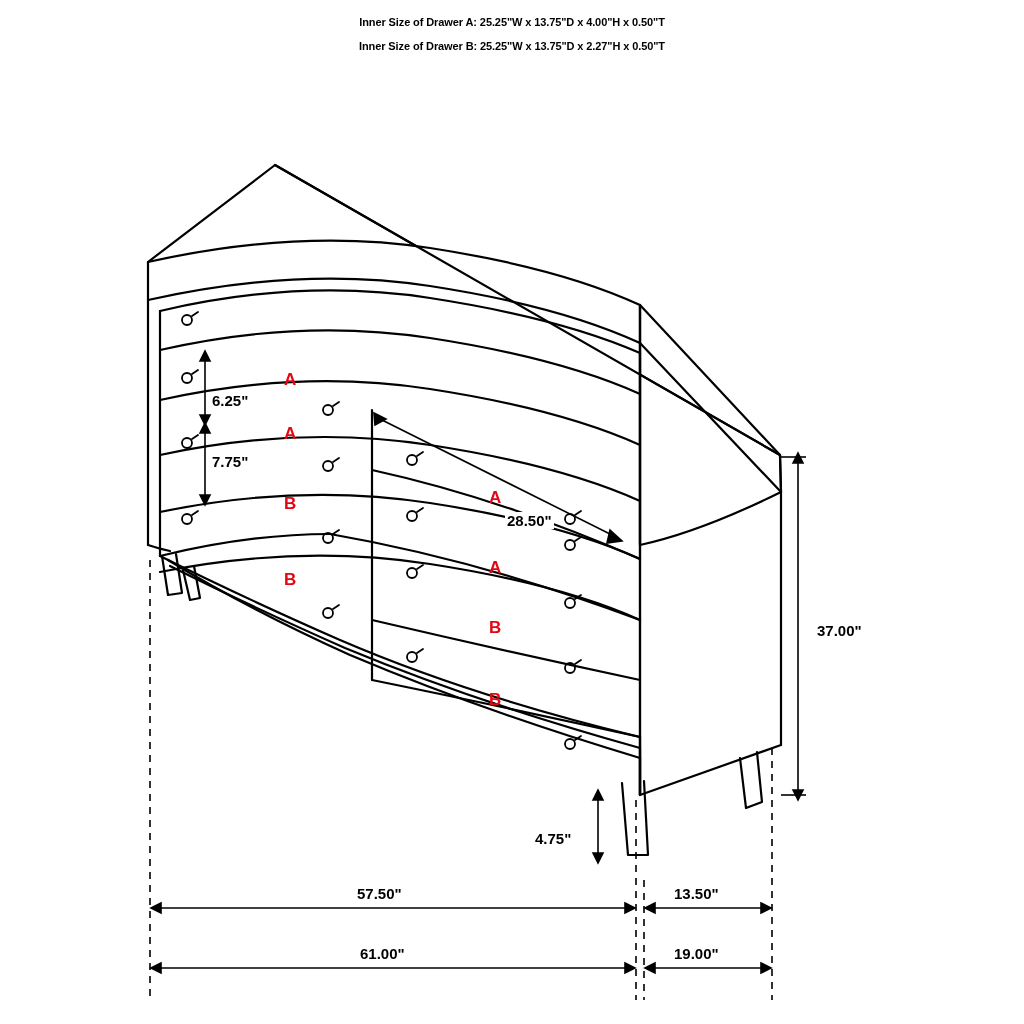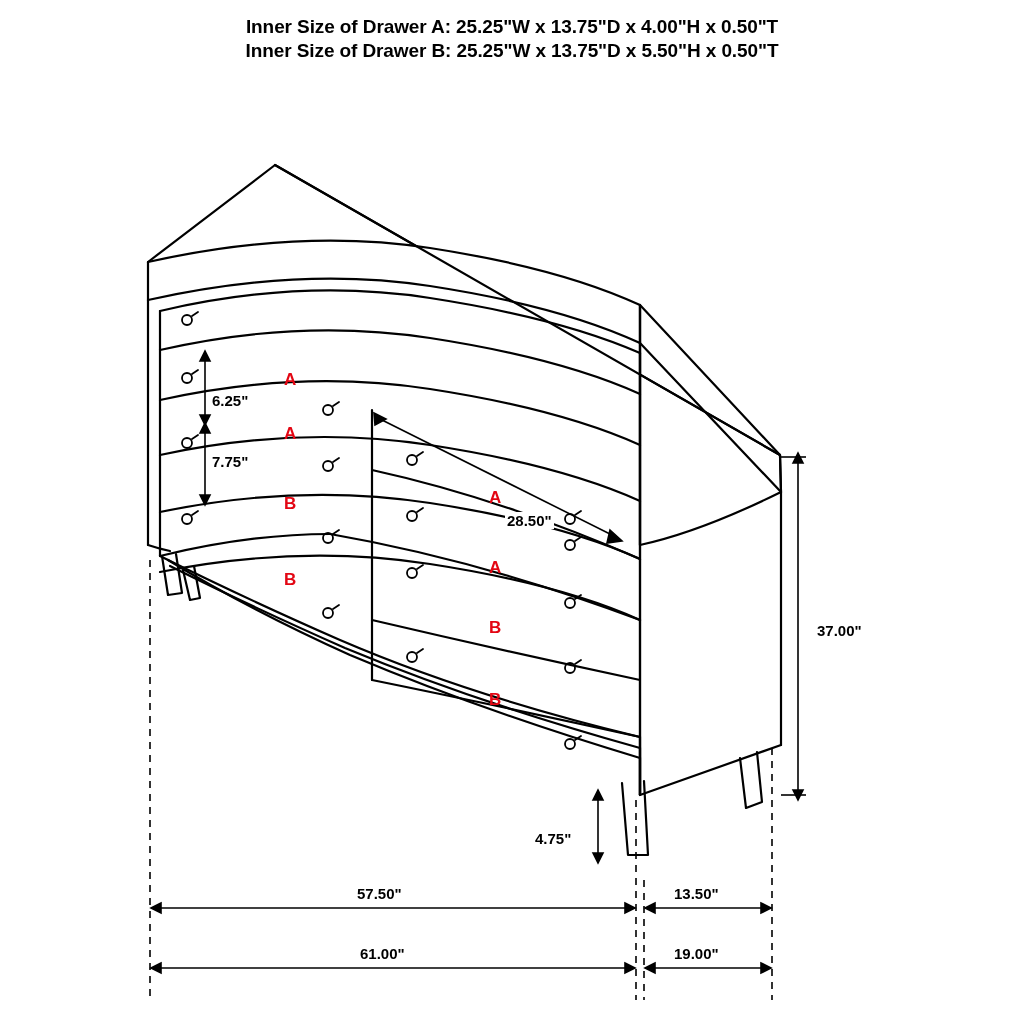--- a/index.html
+++ b/index.html
@@ -18,21 +18,21 @@
   #diagram-root {
     position: absolute;
     inset: 0;
   }
   .header-text {
     position: absolute;
     left: 0;
     width: 1024px;
     text-align: center;
     font-weight: bold;
-    font-size: 19px;
+    font-size: 11px;
     letter-spacing: -0.1px;
     color: #000;
   }
   #header-line-1 { top: 16px; }
   #header-line-2 { top: 40px; }
 
   svg#drawing {
     position: absolute;
     left: 0;
     top: 0;
@@ -58,21 +58,21 @@
     color: #e30613;
     white-space: nowrap;
   }
 </style>
 </head>
 <body>
 
 <div id="diagram-root">
 
   <div class="header-text" id="header-line-1">Inner Size of Drawer A: 25.25"W x 13.75"D x 4.00"H x 0.50"T</div>
-  <div class="header-text" id="header-line-2">Inner Size of Drawer B: 25.25"W x 13.75"D x 5.50"H x 0.50"T</div>
+  <div class="header-text" id="header-line-2">Inner Size of Drawer B: 25.25"W x 13.75"D x 2.27"H x 0.50"T</div>
 
   <svg id="drawing" viewBox="0 0 1024 1024">
     <g fill="none" stroke="#000000" stroke-width="2.2" stroke-linejoin="round" stroke-linecap="round">
 
       <path d="M148,262 L275,165 L780,455 L781,492 Q700,532 640,545 L640,545" fill="#ffffff"></path>
       <path d="M148,262 Q300,228 430,248 Q560,268 640,305 L640,545" fill="#ffffff"></path>
       <path d="M275,165 L780,455"></path>
       <path d="M780,455 L781,492"></path>
       <path d="M640,545 L640,305"></path>
       <path d="M148,262 L148,300"></path>

